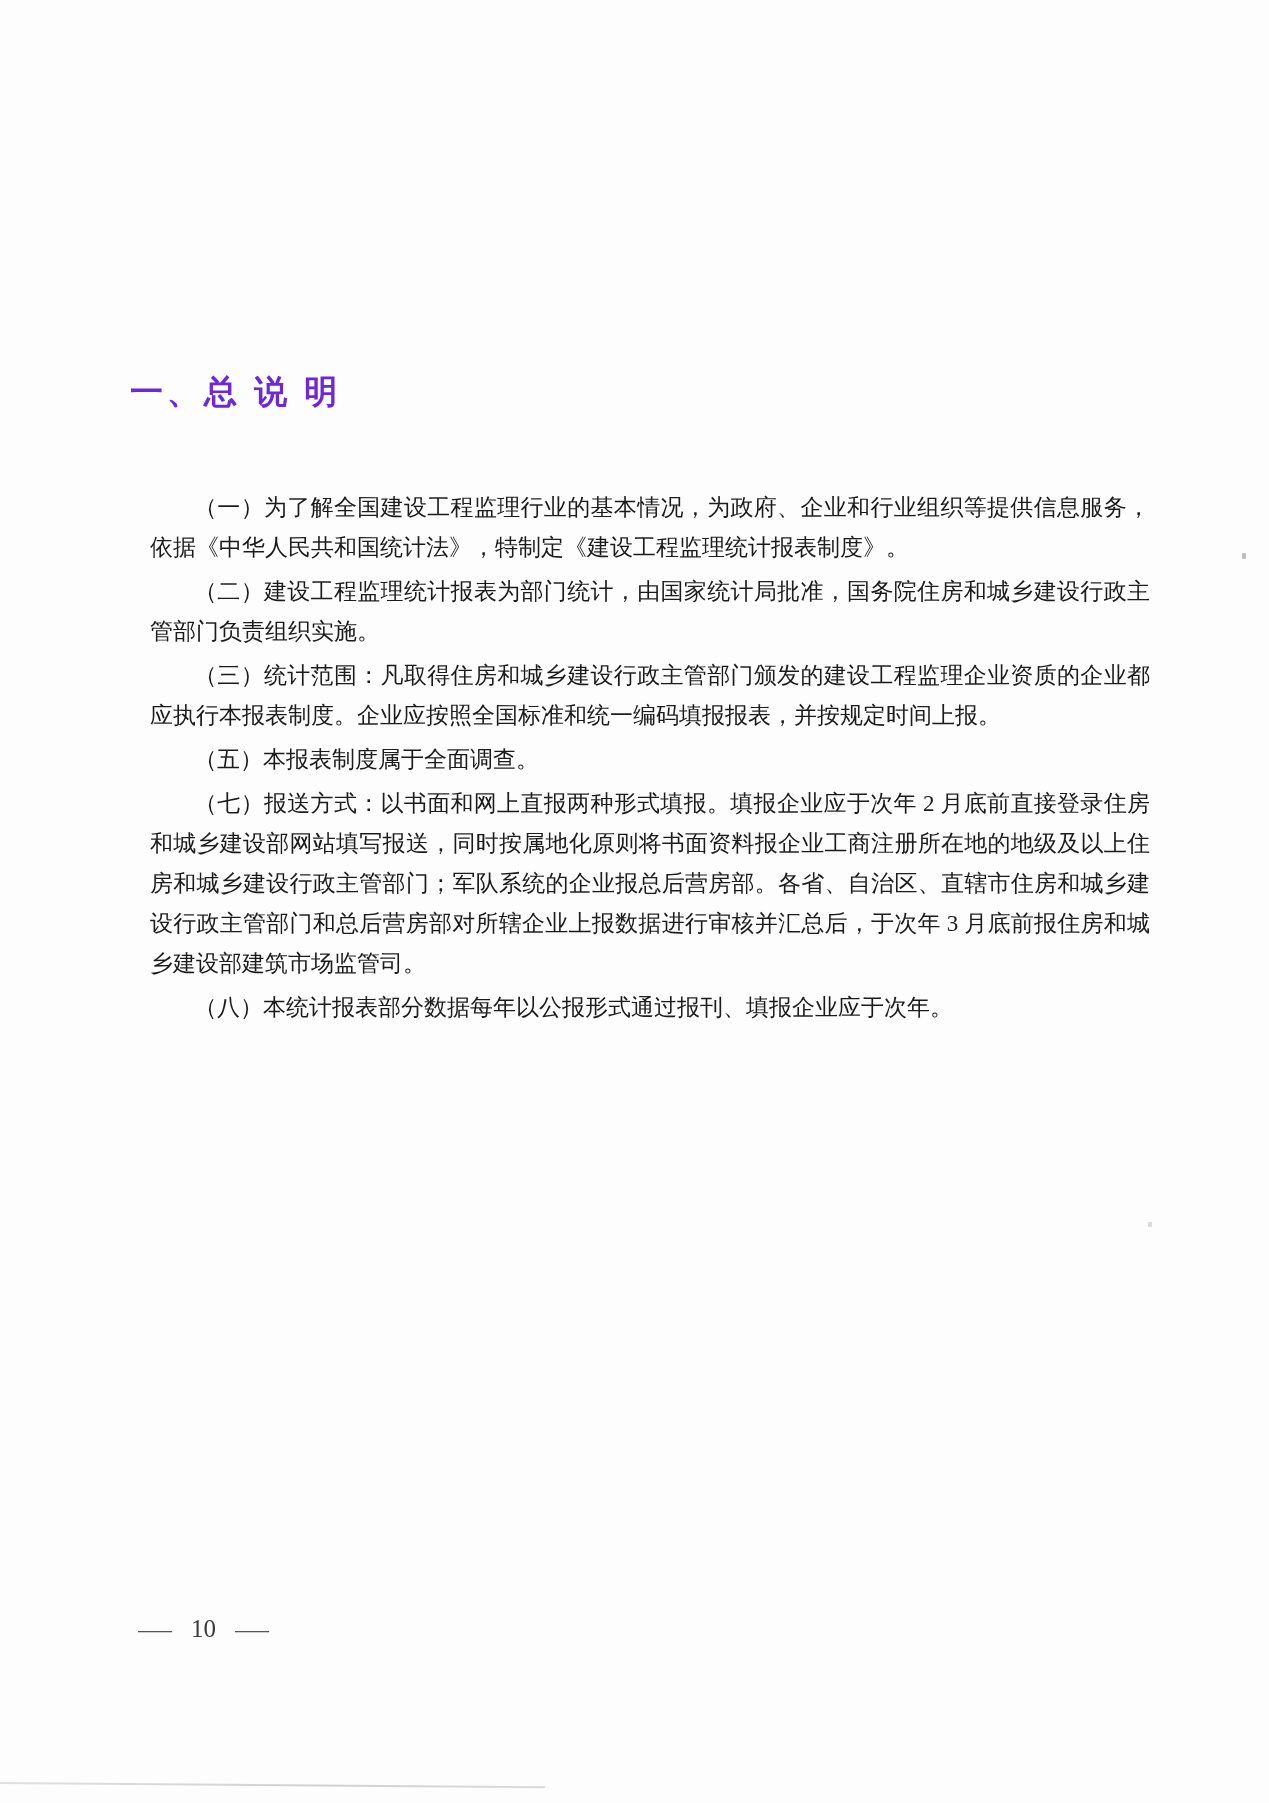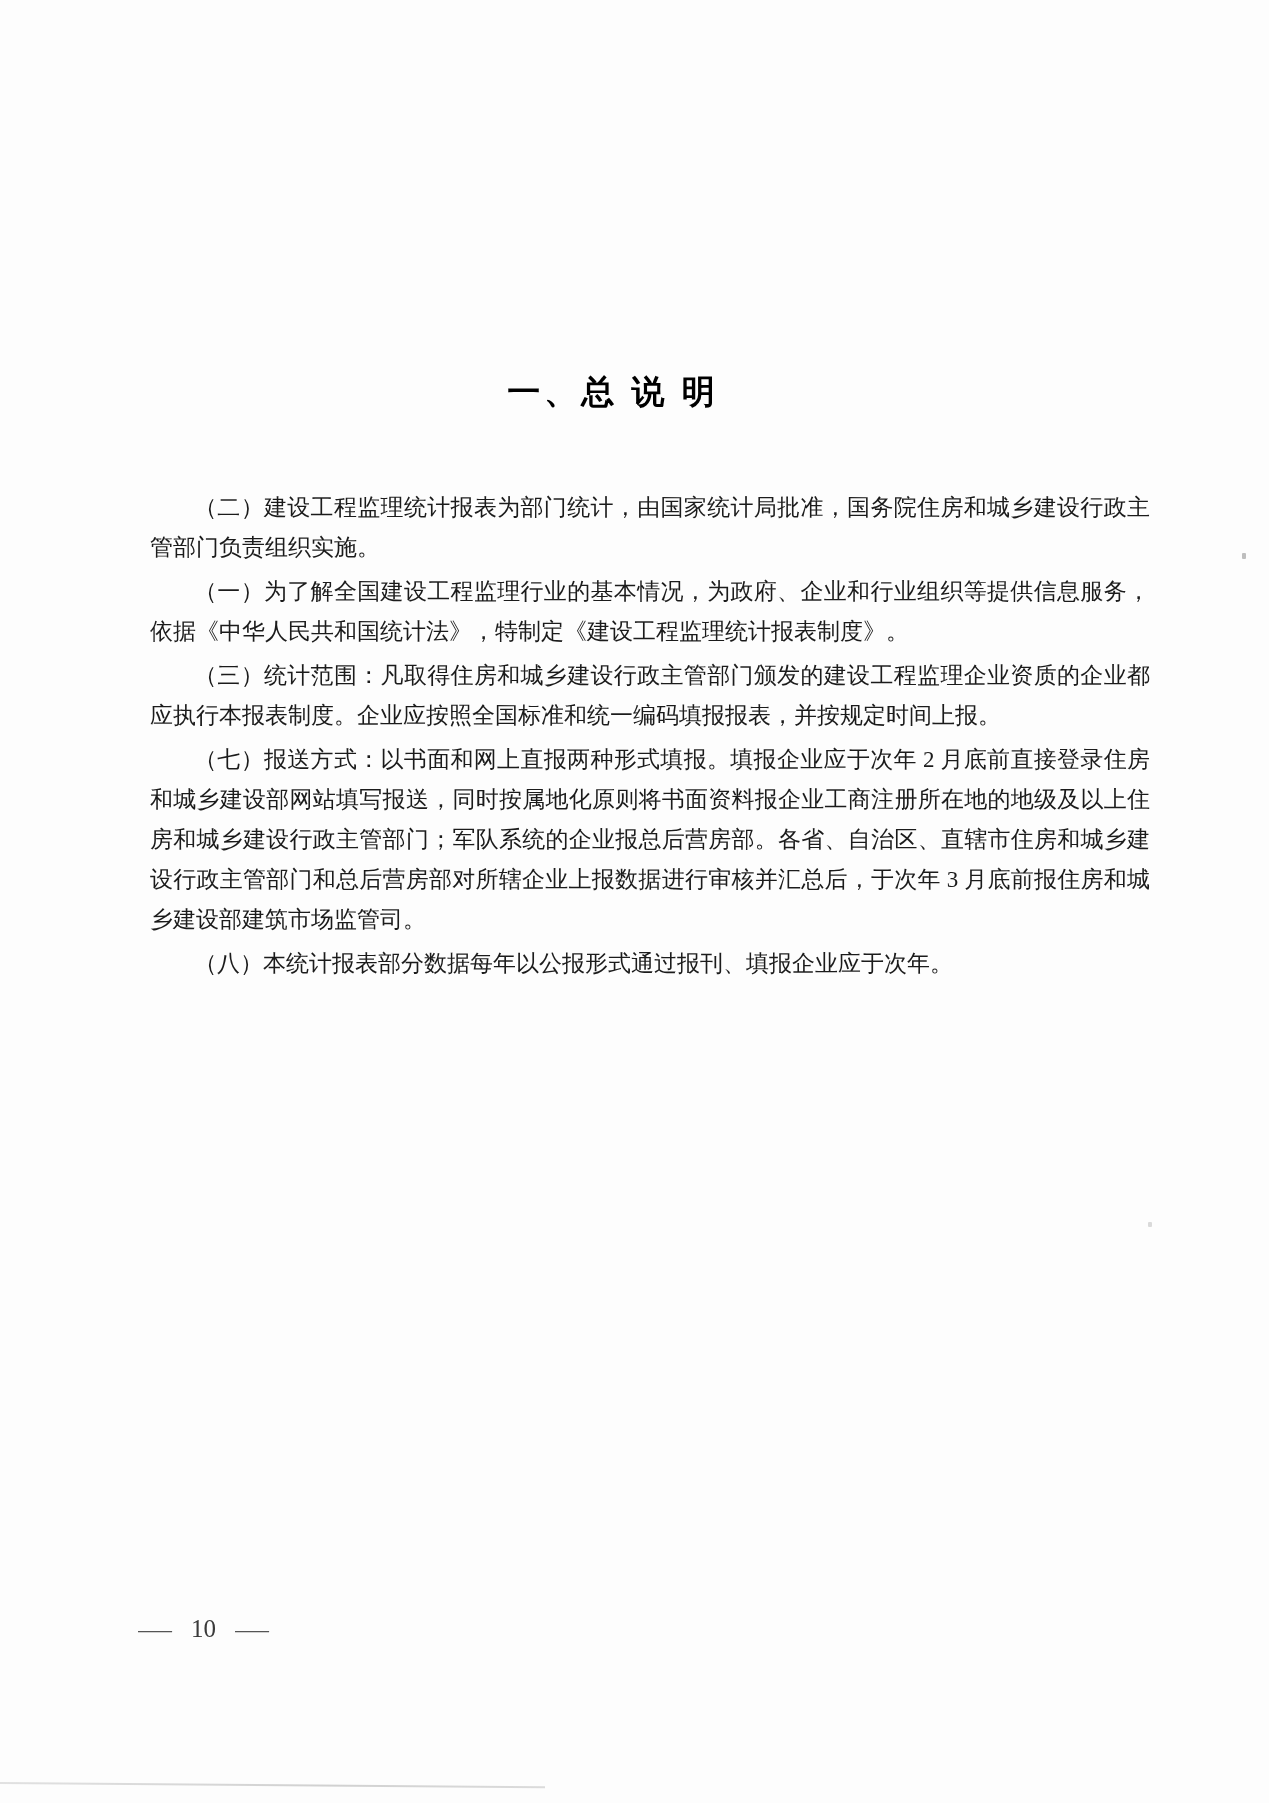--- a/index.html
+++ b/index.html
@@ -12,28 +12,28 @@
     width: 1269px;
     height: 1803px;
     background: #fdfdfd;
     overflow: hidden;
     font-family: "Liberation Serif", "DejaVu Serif", serif;
     color: #1c1c1c;
   }
   .section-title {
     position: absolute;
     top: 370px;
-    left: 113px;
+    left: 130px;
     width: 1000px;
-    text-align: center;
+    text-align: left;
     font-family: "Liberation Sans", "DejaVu Sans", sans-serif;
     font-weight: bold;
     font-size: 33px;
     letter-spacing: 4px;
-    color: #000000;
+    color: #6d28d9;
     white-space: pre;
   }
   .body-text {
     position: absolute;
     top: 488px;
     left: 150px;
     width: 1000px;
     font-size: 23px;
     line-height: 40px;
     text-align: justify;
@@ -79,23 +79,24 @@
   .speck-2 { top: 1222px; left: 1148px; width: 4px; height: 5px; opacity: 0.3; }
 </style>
 </head>
 <body>
 
 <div class="page">
 
   <div class="section-title">一、总 说 明</div>
 
   <div class="body-text">
+    <p>（一）为了解全国建设工程监理行业的基本情况，为政府、企业和行业组织等提供信息服务，依据《中华人民共和国统计法》，特制定《建设工程监理统计报表制度》。</p>
     <p>（二）建设工程监理统计报表为部门统计，由国家统计局批准，国务院住房和城乡建设行政主管部门负责组织实施。</p>
-    <p>（一）为了解全国建设工程监理行业的基本情况，为政府、企业和行业组织等提供信息服务，依据《中华人民共和国统计法》，特制定《建设工程监理统计报表制度》。</p>
     <p>（三）统计范围：凡取得住房和城乡建设行政主管部门颁发的建设工程监理企业资质的企业都应执行本报表制度。企业应按照全国标准和统一编码填报报表，并按规定时间上报。</p>
+    <p>（五）本报表制度属于全面调查。</p>
     <p>（七）报送方式：以书面和网上直报两种形式填报。填报企业应于次年 2 月底前直接登录住房和城乡建设部网站填写报送，同时按属地化原则将书面资料报企业工商注册所在地的地级及以上住房和城乡建设行政主管部门；军队系统的企业报总后营房部。各省、自治区、直辖市住房和城乡建设行政主管部门和总后营房部对所辖企业上报数据进行审核并汇总后，于次年 3 月底前报住房和城乡建设部建筑市场监管司。</p>
     <p>（八）本统计报表部分数据每年以公报形式通过报刊、填报企业应于次年。</p>
   </div>
 
   <div class="page-number">
     <span class="dash">—</span>
     <span class="num">10</span>
     <span class="dash">—</span>
   </div>
 

